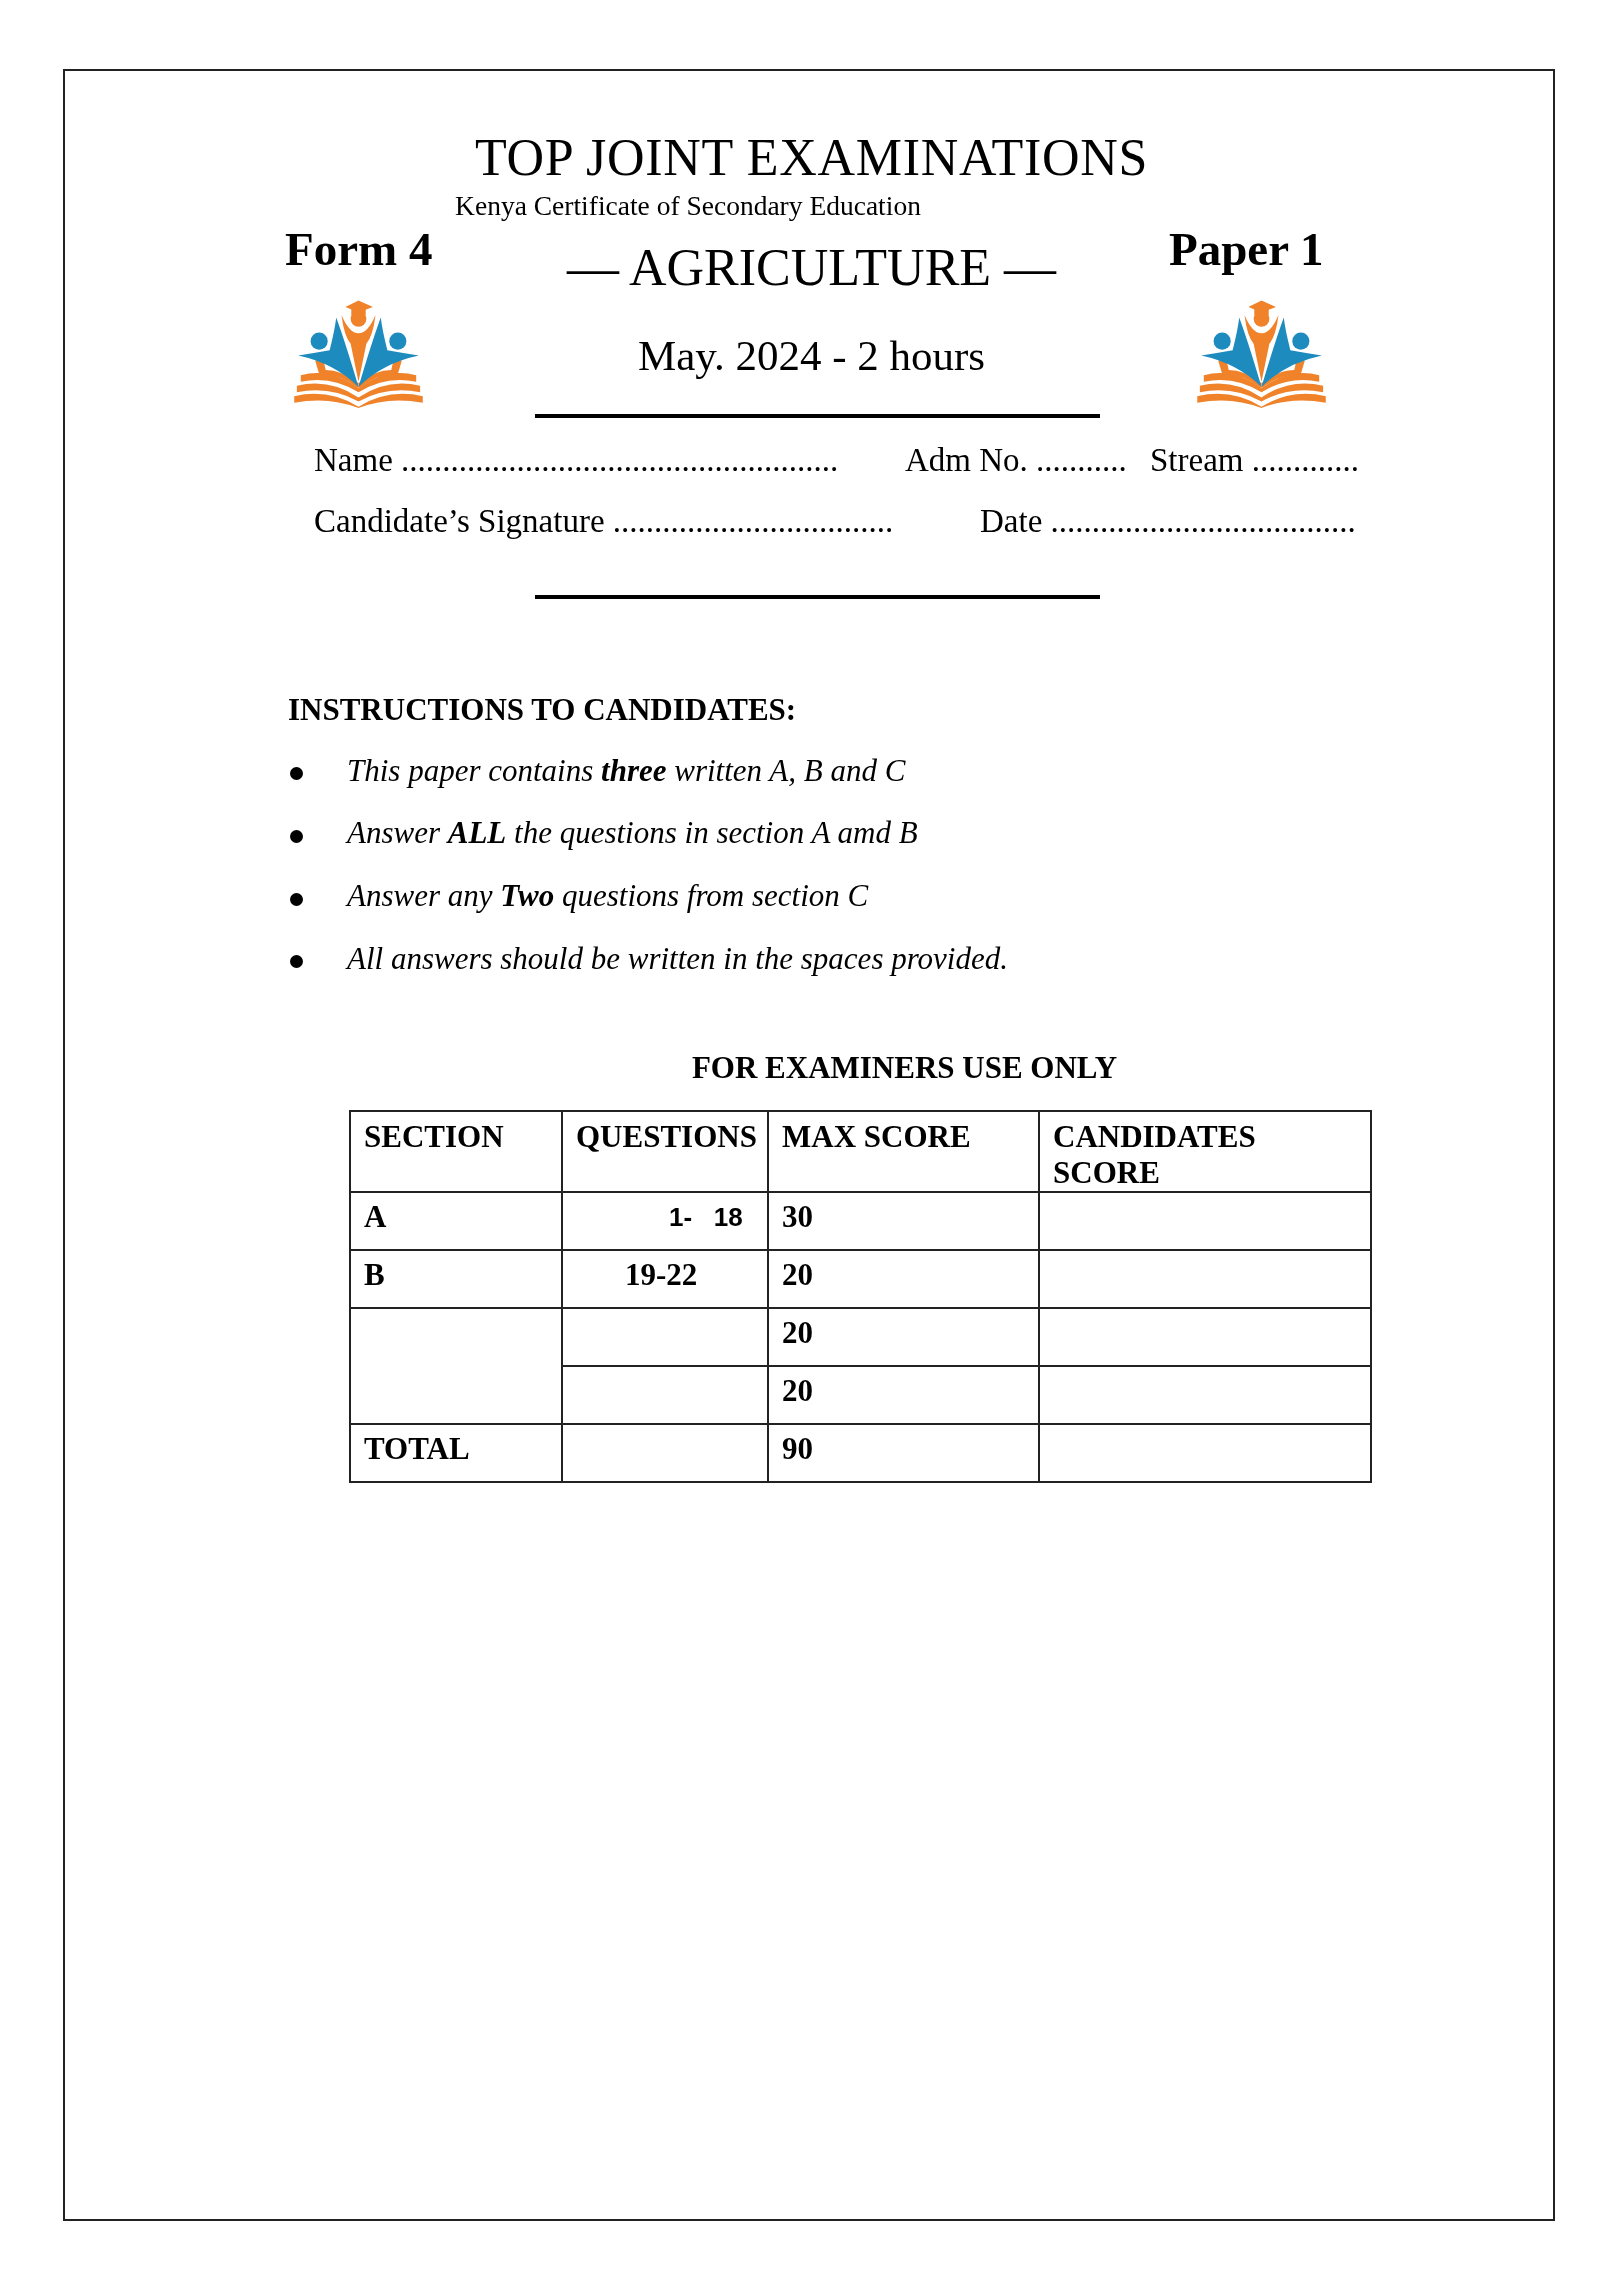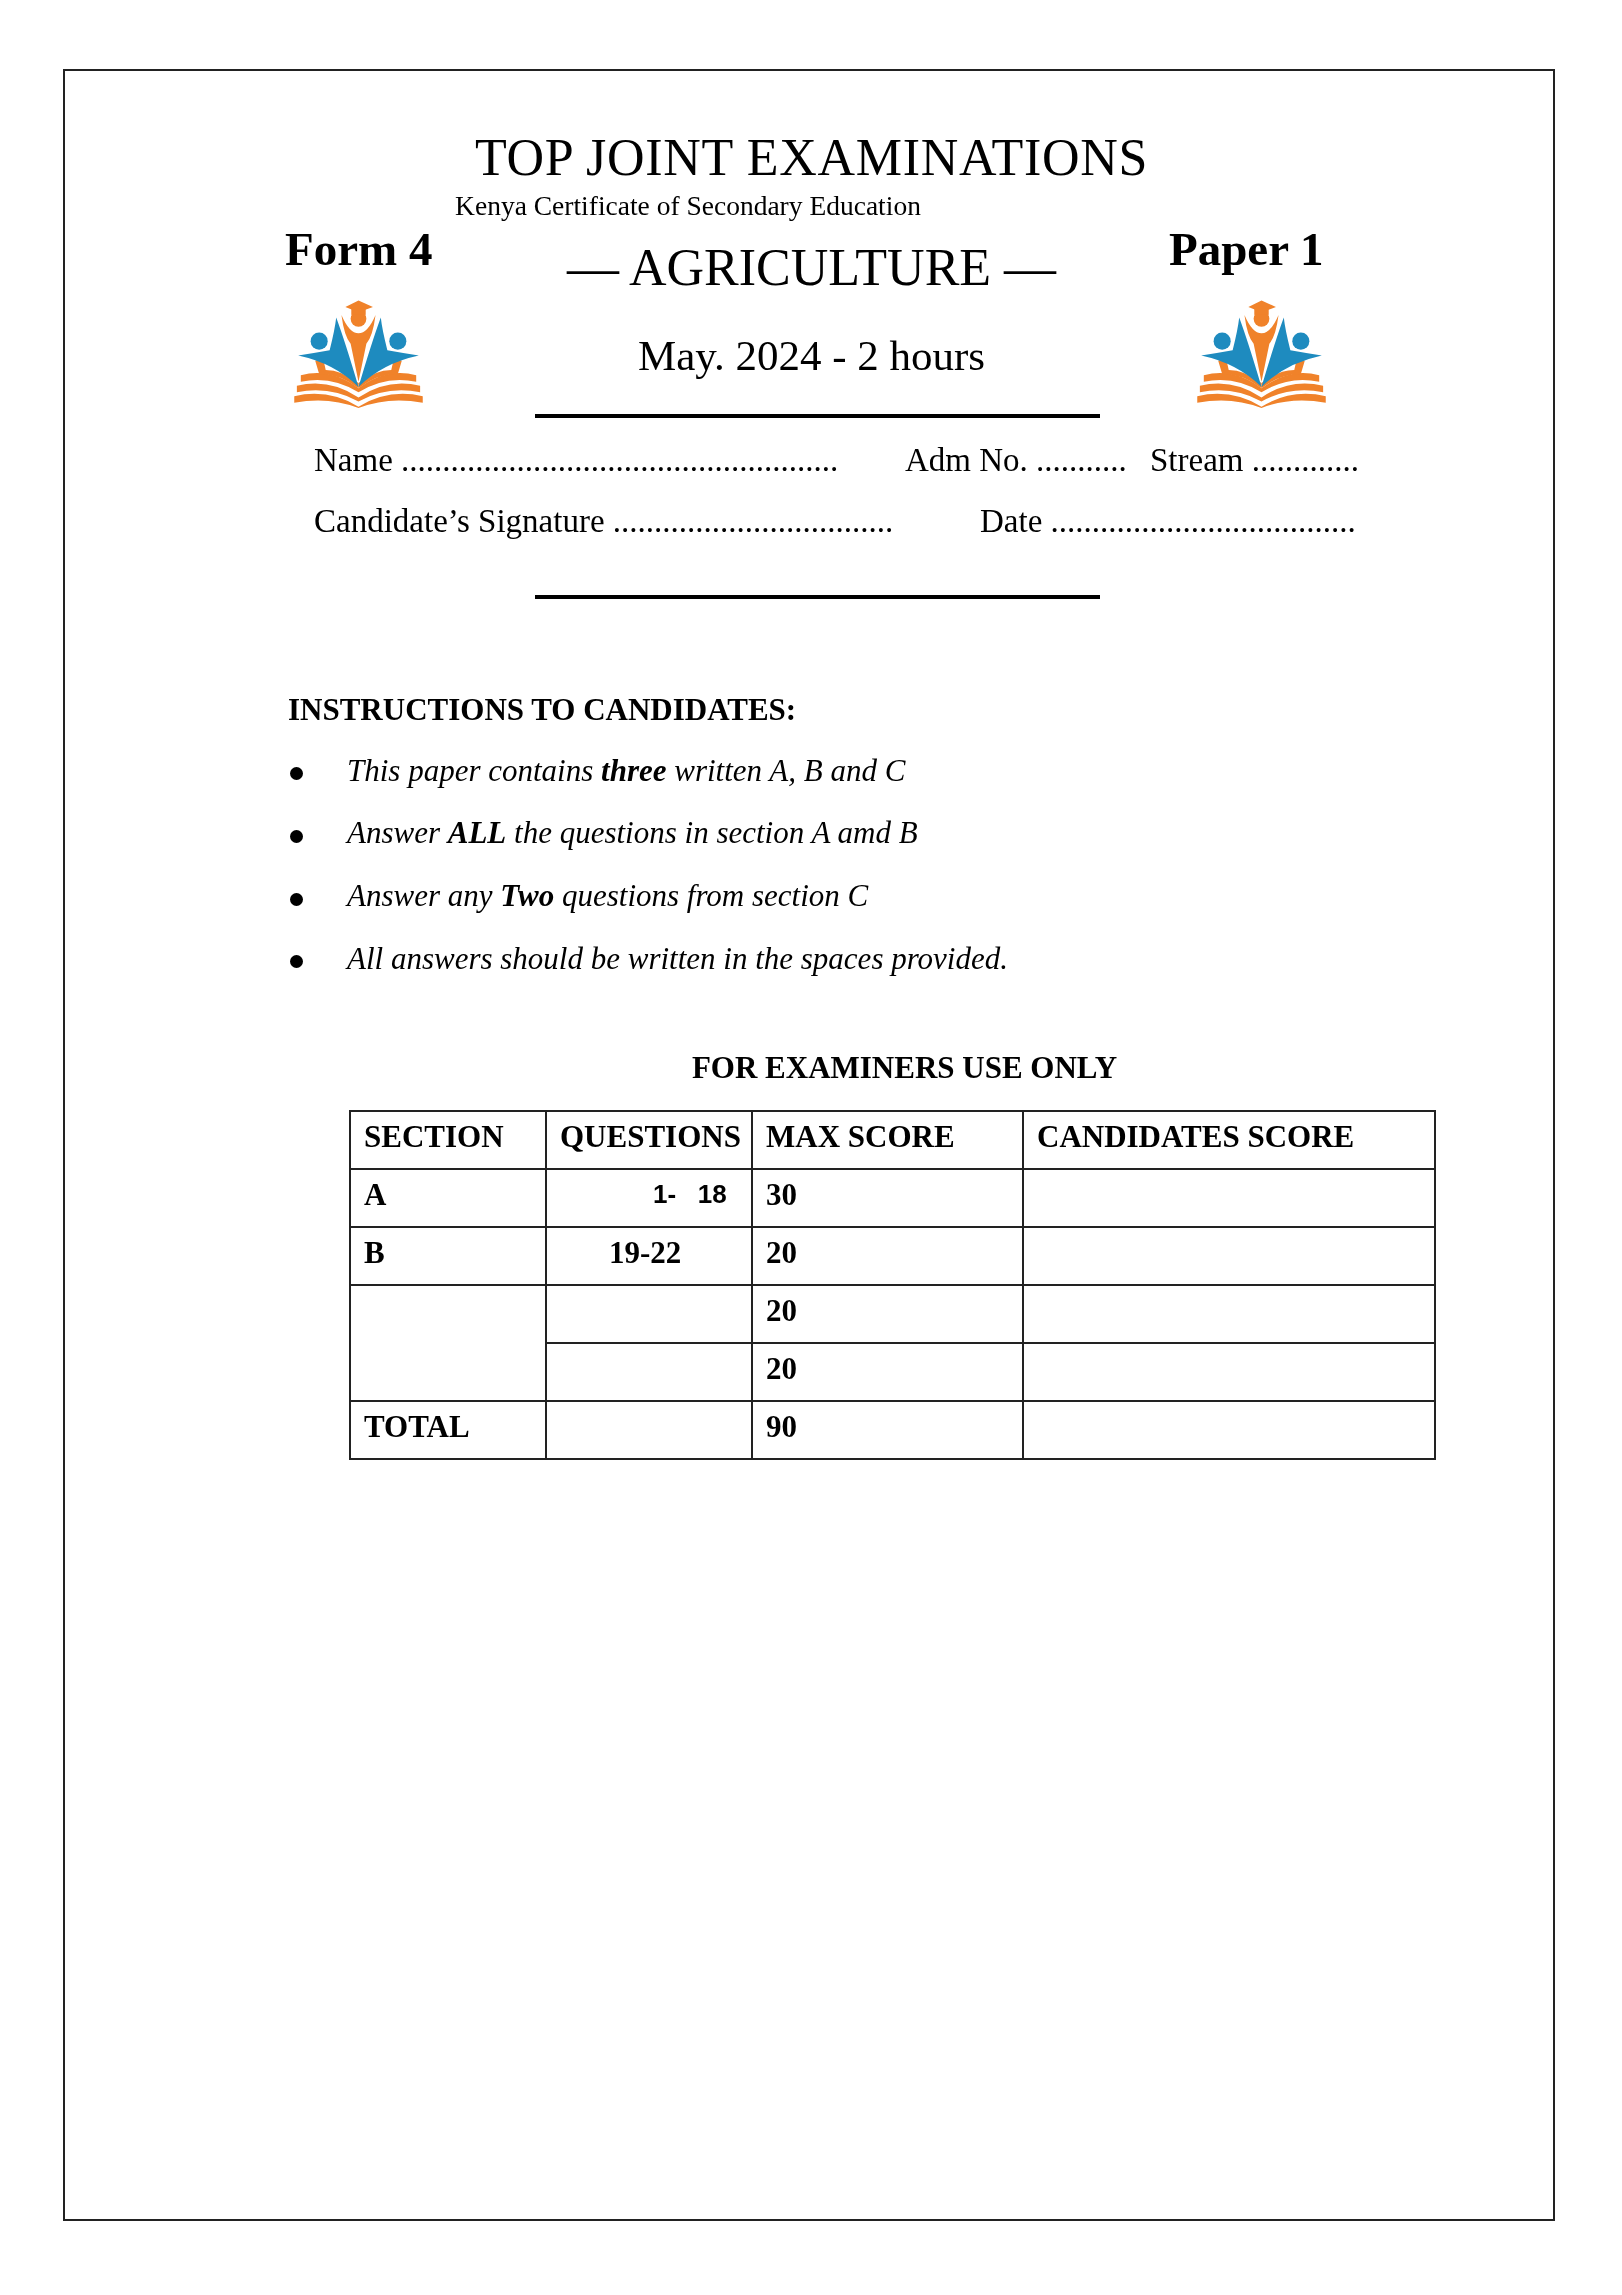--- a/index.html
+++ b/index.html
@@ -21,21 +21,21 @@
   .field { position: absolute; white-space: nowrap; }
 
   .instr-head { left: 288px; top: 692px; font-size: 31px; font-weight: bold; }
   .bullet { position: absolute; left: 290px; width: 13px; height: 13px; border-radius: 50%; background: #000; }
   .instr-item { left: 347px; font-size: 31px; font-style: italic; }
 
   .exam-head { left: 0; width: 1809px; text-align: center; top: 1050px; font-size: 31px; font-weight: bold; }
 
   table.scores { position: absolute; left: 349px; top: 1110px; border-collapse: collapse; font-size: 31px; font-weight: bold; }
   table.scores td { border: 2px solid #222; height: 58px; vertical-align: top; padding: 6.5px 0 0 13px; box-sizing: border-box; }
-  .c1 { width: 196px; margin-top: 46px; } .c2 { width: 206px; } .c3 { width: 271px; } .c4 { width: 412px; }
+  .c1 { width: 212px; margin-top: 46px; } .c2 { width: 206px; } .c3 { width: 271px; } .c4 { width: 332px; }
   .qcell-a { text-align: left; padding-left: 106px !important; font-family: "Liberation Sans", "DejaVu Sans", sans-serif; font-size: 26px; padding-top: 9.2px !important; }
   .qcell-b { text-align: center; padding-left: 0 !important; padding-right: 7.9px !important; }
 </style>
 </head>
 <body>
 
 <div class="frame"></div>
 
 <div class="abs sans title">TOP JOINT EXAMINATIONS</div>
 <div class="abs sans subtitle">Kenya Certificate of Secondary Education</div>

